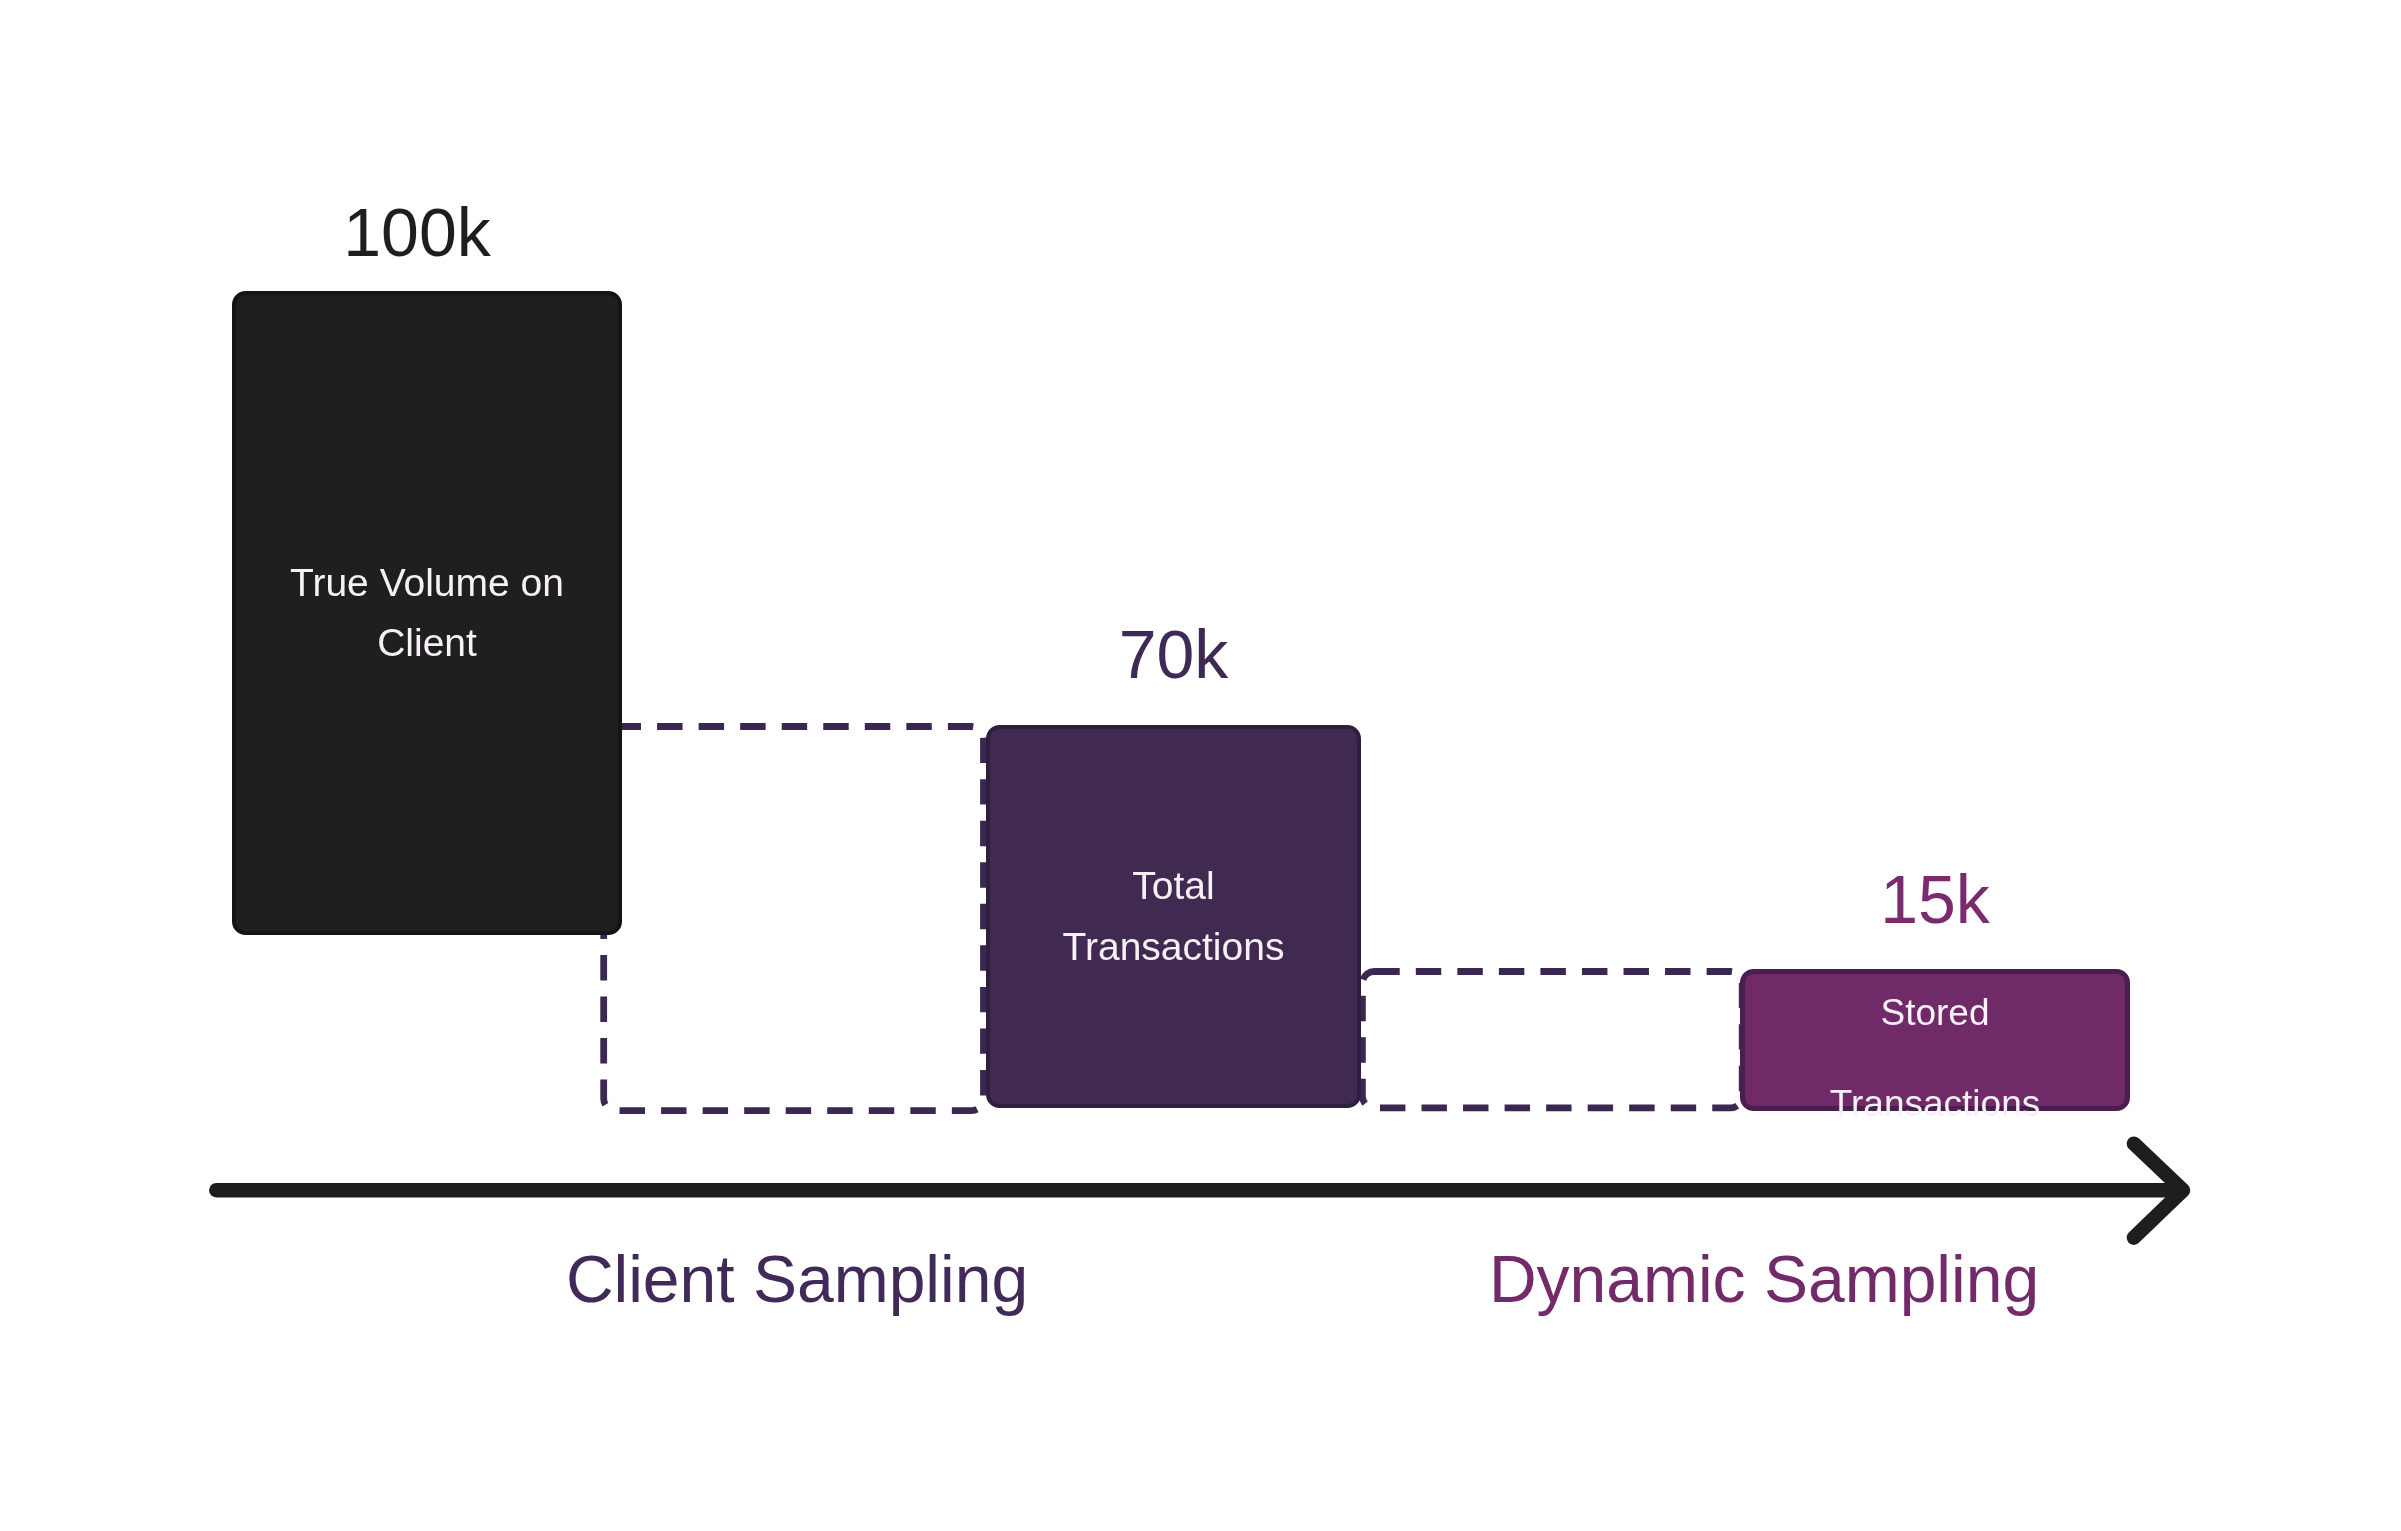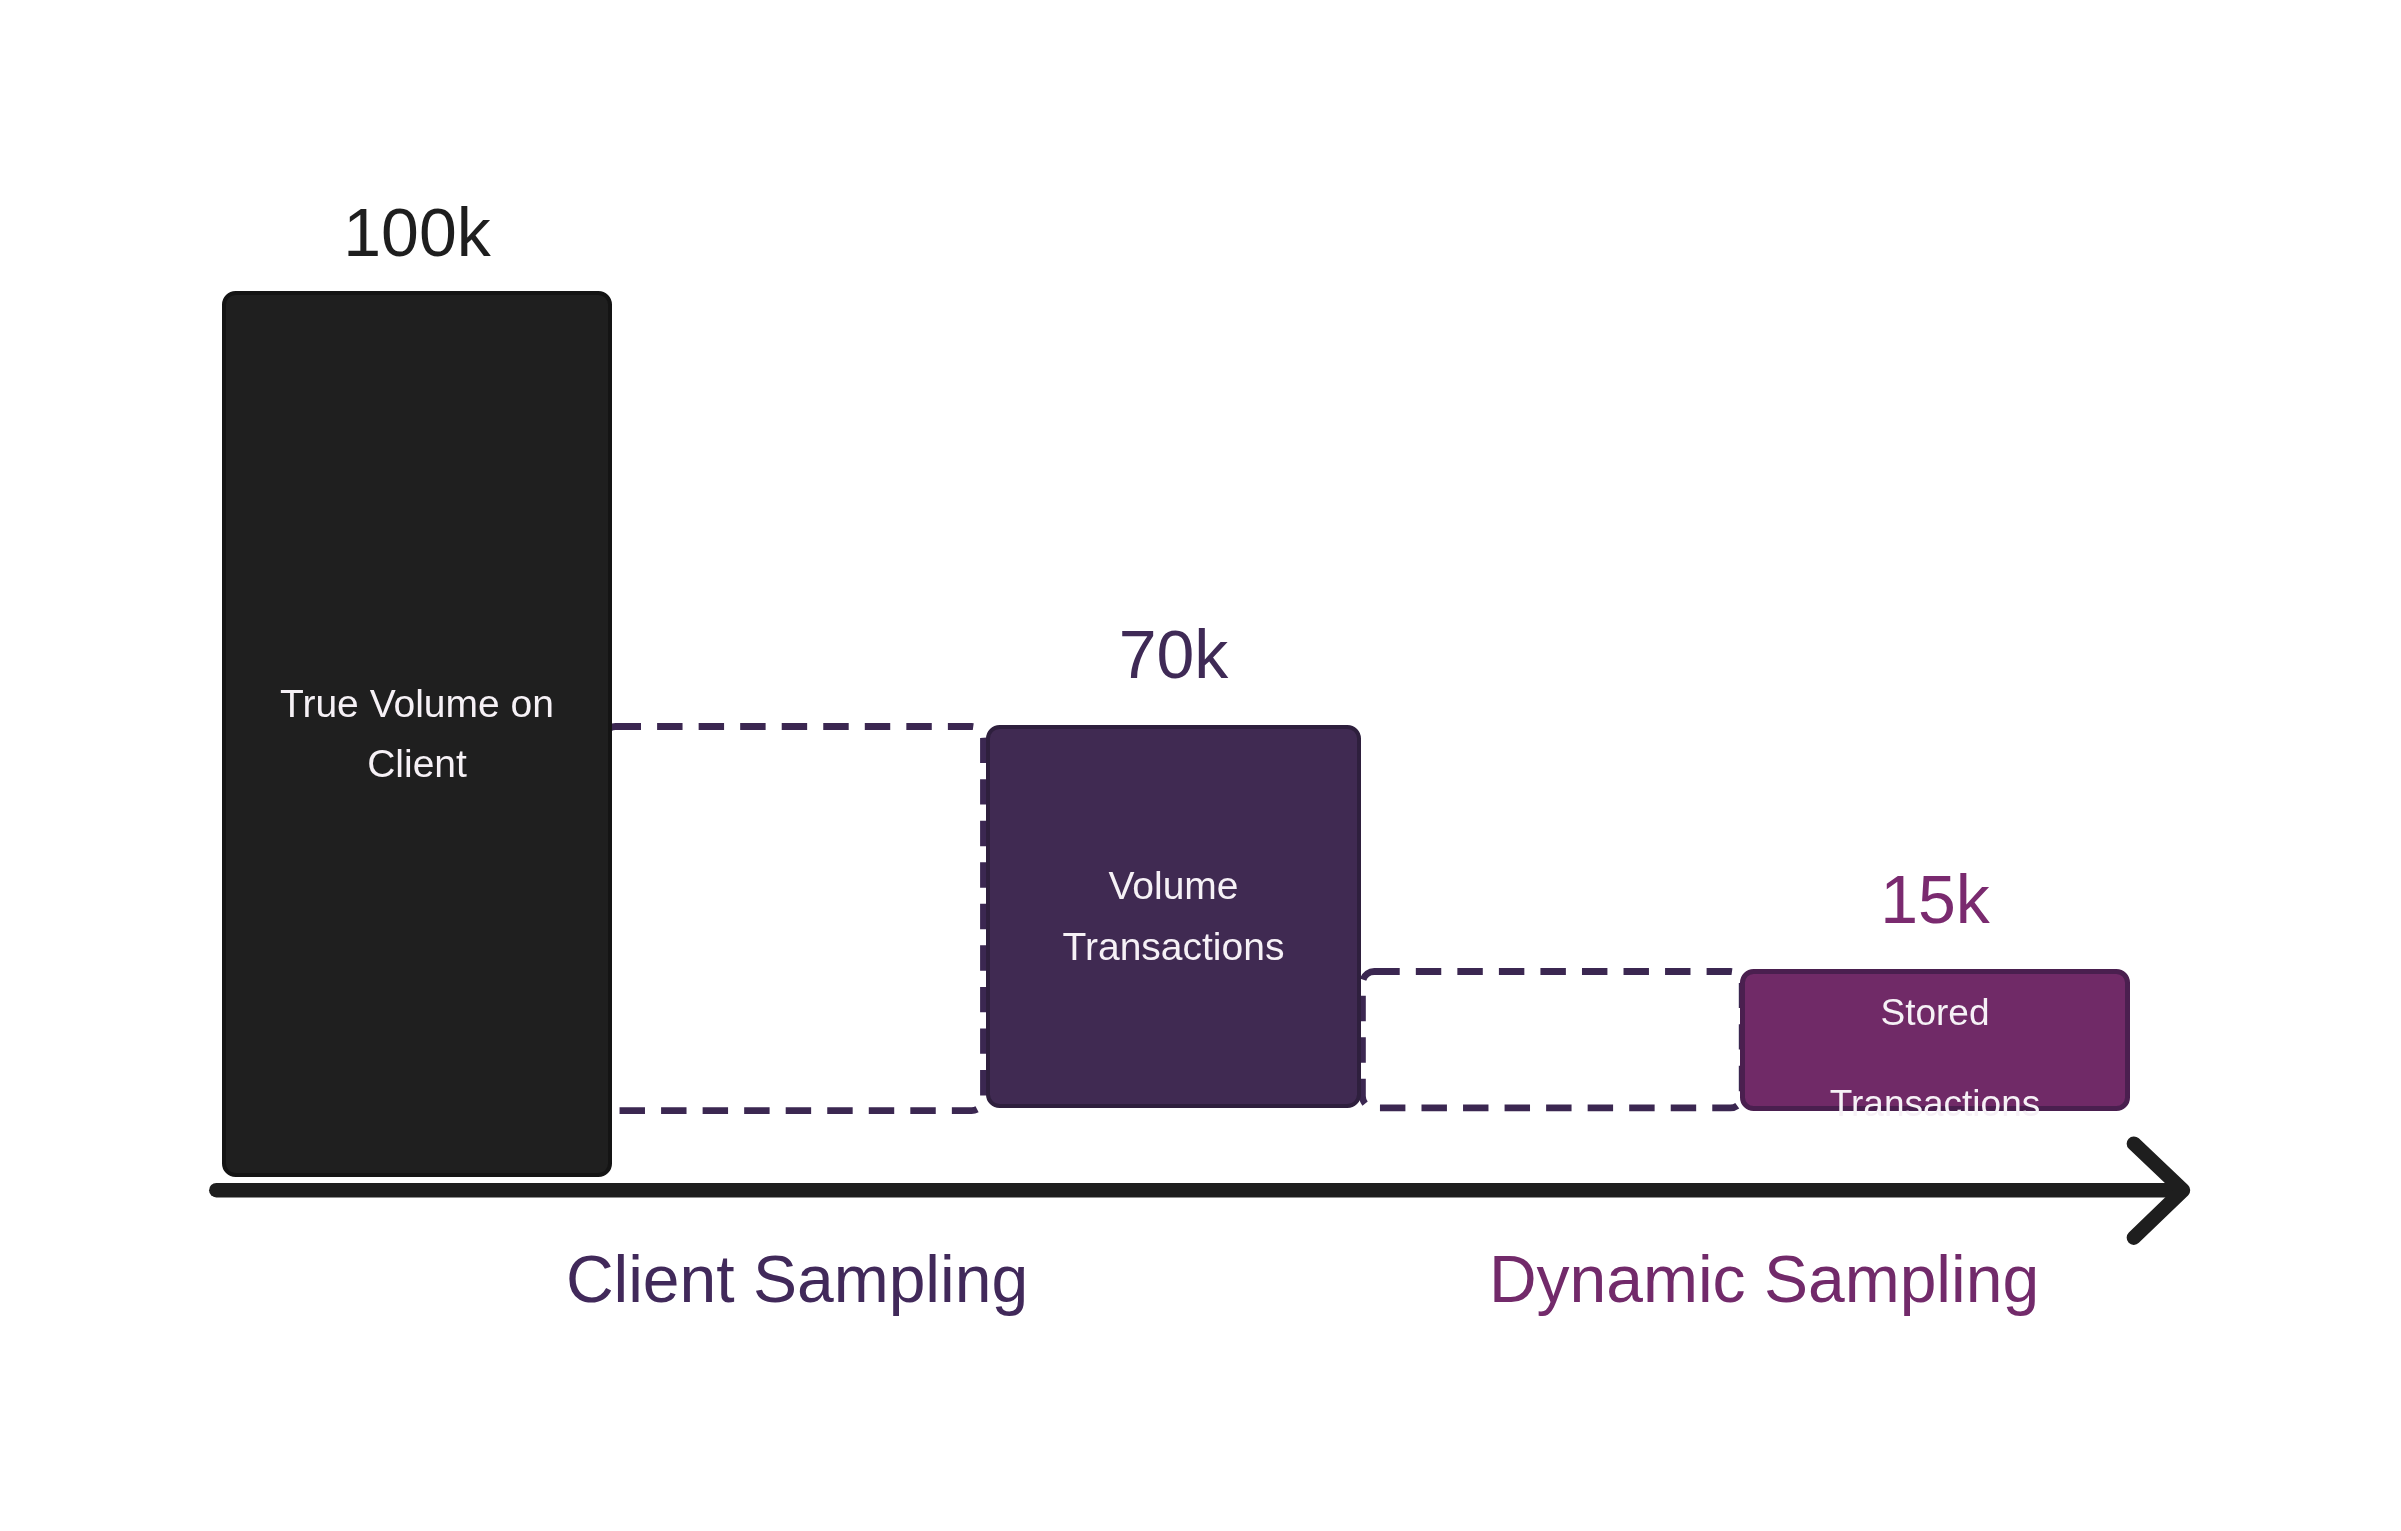--- a/index.html
+++ b/index.html
@@ -15,21 +15,21 @@
   .arrow-stroke{fill:none;stroke:var(--arrow);stroke-width:17;stroke-linecap:round;stroke-linejoin:round;}
 
   .bar{
     position:absolute;z-index:2;
     display:flex;flex-direction:column;align-items:center;justify-content:center;
     border-radius:13.6px;box-sizing:border-box;
     text-align:center;color:var(--bar-text);
   }
   .bar-line{display:block;font-size:39px;font-weight:400;line-height:1.55;}
   .bar-true-volume{
-    left:222px;top:291px;width:390px;height:886px;
+    left:232px;top:291px;width:390px;height:644px;
     background:var(--black-bar);border:4.2px solid var(--black-bar-border);
   }
   .bar-total{
     left:986px;top:725px;width:375px;height:383px;
     background:var(--purple-bar);border:4.2px solid var(--purple-bar-border);
   }
   .bar-stored{
     left:1740px;top:969px;width:390px;height:142px;
     background:var(--magenta-bar);border:5.1px solid var(--magenta-bar-border);
   }
@@ -79,21 +79,21 @@
   <div class="value-label value-100k">100k</div>
   <div class="value-label value-50k">70k</div>
   <div class="value-label value-15k">15k</div>
 
   <div class="bar bar-true-volume">
     <span class="bar-line">True Volume on</span>
     <span class="bar-line">Client</span>
   </div>
 
   <div class="bar bar-total">
-    <span class="bar-line">Volume</span>
+    <span class="bar-line">Total</span>
     <span class="bar-line">Transactions</span>
   </div>
 
   <div class="bar bar-stored">
     <span class="bar-line">Stored</span>
     <span class="bar-line">Transactions</span>
   </div>
 
 
 

